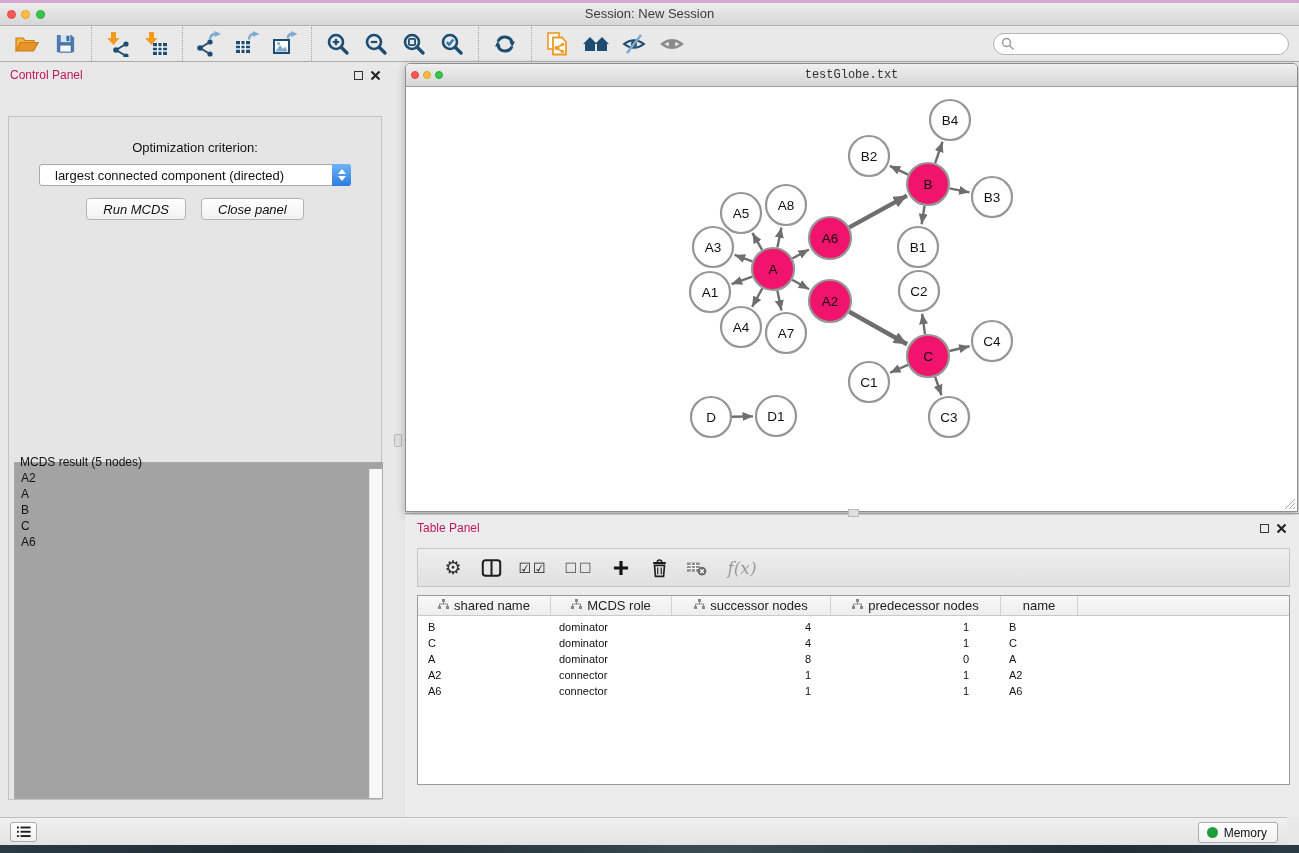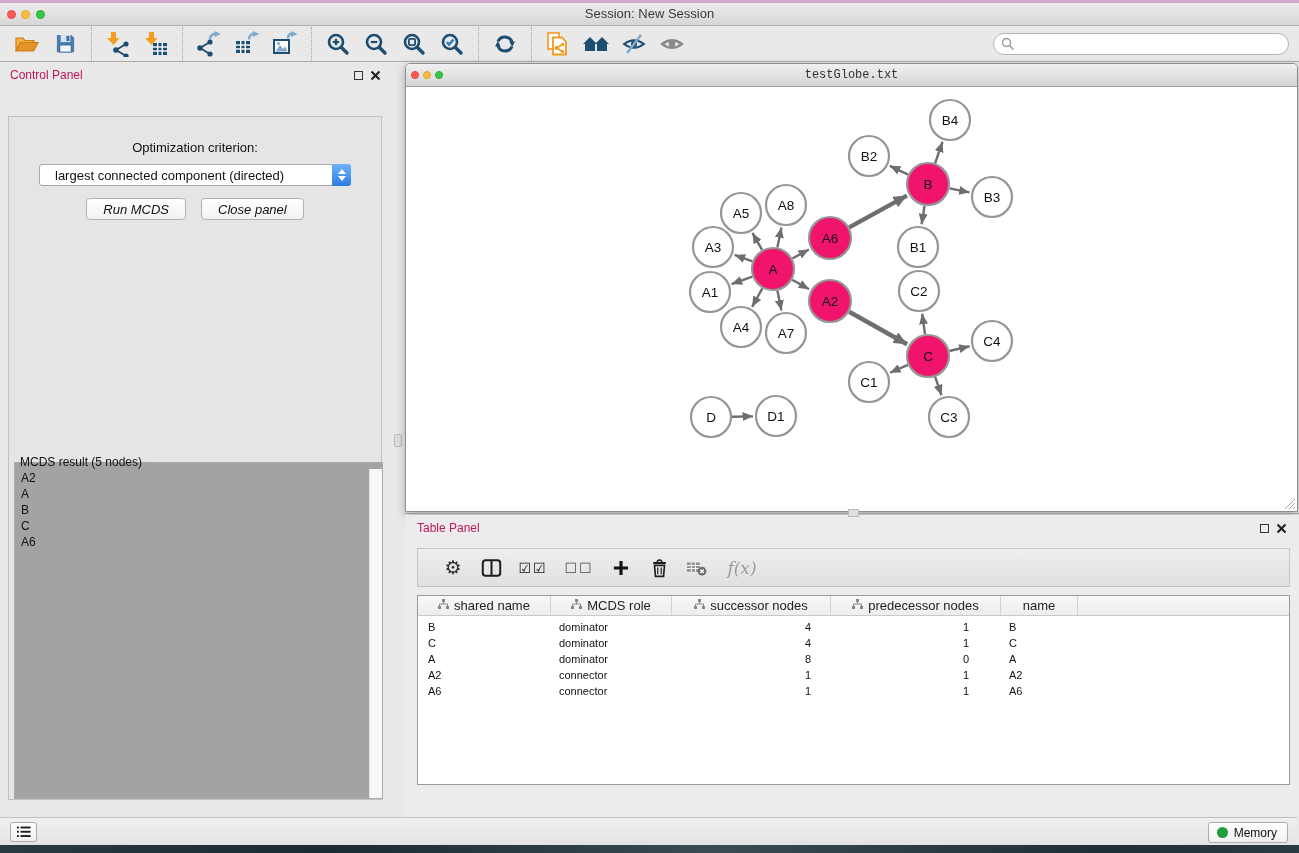--- a/index.html
+++ b/index.html
@@ -94,21 +94,21 @@
   .thead { display:flex; height:20px; background:linear-gradient(#F8F8F8,#EDEDED); border-bottom:1px solid #C9C9C9; }
   .th { display:flex; align-items:center; justify-content:center; gap:5px; border-right:1px solid #D2D2D2;
         color:#222; font-size:13px; }
   .th-fill { flex:1; border-right:none; }
   .tr { display:flex; height:16px; align-items:center; color:#111; }
   .tr:first-child { margin-top:3px; }
   .td { overflow:hidden; white-space:nowrap; }
   .tp-tabs { position:absolute; left:0; right:0; top:275px; display:flex; justify-content:center; }
 
   
-  .status-bar { position:absolute; left:0; right:2px; top:817px; height:28px;
+  .status-bar { position:absolute; left:0; right:12px; top:817px; height:28px;
                 background:linear-gradient(#F0F0F0,#E3E3E3); border-top:1px solid #C0C0C0; }
   .list-btn { position:absolute; left:10px; top:4px; width:27px; height:20px;
               background:linear-gradient(#FFF,#EFEFEF); border:1px solid #ABABAB; border-radius:3px;
               display:flex; align-items:center; justify-content:center; }
   .mem-btn { position:absolute; right:9px; top:4px; height:21px; padding:0 10px 0 8px;
              background:linear-gradient(#FFF,#F0F0F0); border:1px solid #ABABAB; border-radius:3px;
              display:flex; align-items:center; gap:6px; font-size:12px; color:#111; }
   .mem-dot { width:11px; height:11px; border-radius:50%; background:#1F9E3C; }
   .wp-bottom { position:absolute; left:0; right:0; top:845px; height:8px;
                background:linear-gradient(90deg,#2A3A42,#1C2A31 25%,#3A4B52 55%,#202E35 85%,#2B3B43); }

